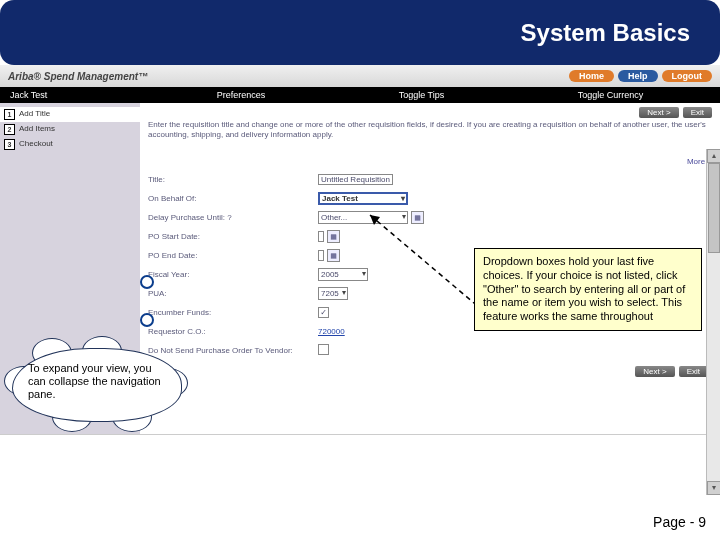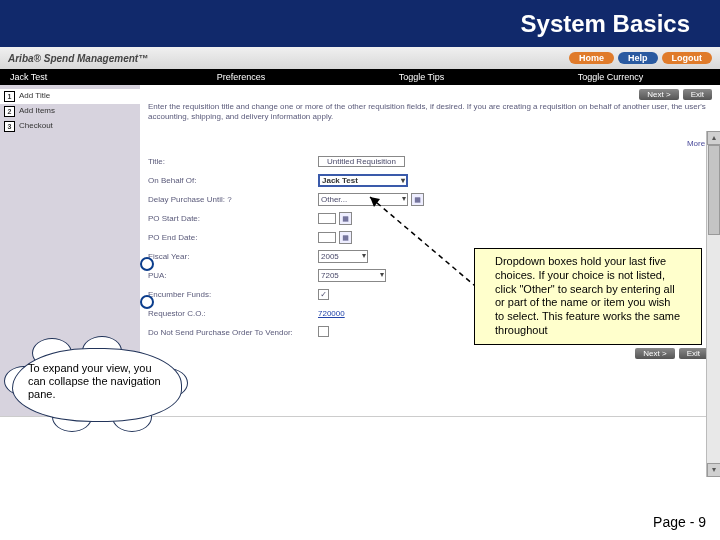--- a/index.html
+++ b/index.html
@@ -1,17 +1,17 @@
 <!DOCTYPE html>
 <html><head>
 <meta charset="utf-8">
 <style>
   * { box-sizing: border-box; margin: 0; padding: 0; }
   body { font-family: Arial, sans-serif; width: 720px; height: 540px; background: #fff; position: relative; overflow: hidden; }
-  .slide-header { background: #11296b; height: 47px; display: flex; align-items: center; justify-content: flex-end; padding-right: 30px; }
+  .slide-header { background: #11296b; height: 65px; display: flex; align-items: center; justify-content: flex-end; padding-right: 30px; border-radius: 14px; }
   .slide-title { color: #fff; font-size: 24px; font-weight: bold; }
   .app-area { position: relative; height: 370px; border-bottom: 1px solid #ccc; }
   .app-header { background: linear-gradient(#f0f0f0,#d8d8d8); height: 22px; display: flex; align-items: center; padding: 0 8px; gap: 4px; font-size: 10px; color: #444; }
   .brand { font-style: italic; font-weight: bold; }
   .spacer { flex: 1; }
   .pill { display:inline-block; padding: 1px 10px; border-radius: 8px; font-size: 9px; font-weight: bold; color: #fff; }
   .pill.orange { background: #e07b2a; border-radius: 6px; }
   .pill.blue { background: #2a5aa0; }
   .menubar { background: #000; height: 16px; display: flex; color: #fff; font-size: 9px; align-items: center; }
   .menubar > div { padding: 0 10px; }
@@ -23,31 +23,31 @@
   .stepnum { width: 11px; height: 11px; background: #fff; border: 1px solid #000; font-size: 7px; display:flex; align-items:center; justify-content:center; font-weight:bold;}
   .step.active { background: #fff; }
   .main { flex: 1; background: #fff; padding: 4px 8px 0 8px; position: relative; font-size: 8px; color: #4a4a6a; }
   .topbtns { display:flex; justify-content:flex-end; gap:4px; margin-bottom:2px;}
   .btn-sm { background: linear-gradient(#888,#555); color:#fff; font-size:8px; padding:1px 8px; border-radius:2px; }
   .instr { font-size: 8px; color: #5a5a7a; margin-bottom: 18px; line-height:1.2; }
   .more { text-align: right; font-size:8px; color:#4a4a9a; margin-bottom:4px;}
   .form-row { display:flex; align-items:center; height:19px; }
   .form-label { width: 170px; text-align:left; font-size:8px; color:#5a5a7a;}
   .form-field { }
-  .txtinput { border:1px solid #888; height:13px; font-size:8px; padding:0 8px; background:#fff;}
+  .txtinput { border:1px solid #888; height:13px; font-size:8px; padding:0 2px; background:#fff;}
   .txtinput.hl { border:2px solid #3a5aaa; font-weight:bold; color:#333;}
   .sel { border:1px solid #888; height:13px; font-size:8px; padding:0 12px 0 2px; background:#fff; position:relative; display:inline-flex; align-items:center;}
   .sel::after { content:"▾"; position:absolute; right:1px; top:0; font-size:8px; color:#444;}
   .cal { display:inline-block; width:13px; height:13px; border:1px solid #888; margin-left:3px; background:#eef; font-size:7px; text-align:center; line-height:11px; color:#447;}
   .chk { width:11px; height:11px; border:1px solid #888; display:inline-block; background:#fff; font-size:8px; text-align:center; line-height:9px;}
   .link { color:#2244aa; text-decoration:underline;text-align:center;}
   .botbtns { display:flex; justify-content:flex-end; gap:4px; margin-top:6px; padding-right:4px;}
   .markers { position:absolute; left:140px; top:210px; }
   .marker { width:14px; height:14px; border:2px solid #0b3d8c; border-radius:50%; margin-bottom:24px;}
-  .callout-yellow { position:absolute; right:18px; top:248px; width:228px; background:#ffffcc; border:1px solid #000; padding:6px 20px; font-size:11px; line-height:1.25; z-index:5;}
+  .callout-yellow { position:absolute; right:18px; top:248px; width:228px; background:#ffffcc; border:1px solid #000; padding:6px 8px; font-size:11px; line-height:1.25; z-index:5;}
   .arrow-svg { position:absolute; left:340px; top:140px; z-index:4; pointer-events:none;}
   .callout-cloud { position:absolute; left:12px; top:348px; width:170px; height:74px; z-index:6;}
   .cloud-shape { position:absolute; inset:0; background:#fff; border:1.5px solid #22345a; border-radius:50% 50% 48% 52% / 60% 55% 48% 50%; }
   .cloud-b { position:absolute; width:40px; height:30px; background:#fff; border:1.5px solid #22345a; border-radius:50%;}
   .cloud-b.b1{ left:-8px; top:18px;} .cloud-b.b2{ left:20px; top:-10px;} .cloud-b.b3{ left:70px; top:-12px;} .cloud-b.b4{ right:-6px; top:20px;} .cloud-b.b5{ left:40px; bottom:-10px;} .cloud-b.b6{ right:30px; bottom:-10px;}
   .cloud-text { position:absolute; left:16px; top:14px; width:138px; font-size:11px; line-height:1.2; color:#000;}
   .page-footer { position:absolute; right:14px; bottom:10px; font-size:14px; color:#000;}
   .scrollbar { position:absolute; right:0; top:84px; width:14px; height:346px; background:#e8e8e8; border-left:1px solid #bbb;}
   .scroll-thumb { position:absolute; top:14px; left:1px; width:12px; height:90px; background:#c4c4c4; border:1px solid #999;}
   .scroll-btn { position:absolute; left:0; width:14px; height:14px; background:#d0d0d0; border:1px solid #999; font-size:8px; text-align:center; line-height:12px; color:#555;}
@@ -118,21 +118,21 @@
       <div class="form-row">
           <div class="form-label">PO End Date:</div>
           <div class="form-field"><span class="txtinput" style="width:90px"></span><span class="cal">▦</span></div>
         </div>
       <div class="form-row">
           <div class="form-label">Fiscal Year:</div>
           <div class="form-field"><span class="sel" style="width:50px">2005</span></div>
         </div>
       <div class="form-row">
           <div class="form-label">PUA:</div>
-          <div class="form-field"><span class="sel" style="width:68px">7205</span></div>
+          <div class="form-field"><span class="sel" style="width:30px">7205</span></div>
         </div>
       <div class="form-row">
           <div class="form-label">Encumber Funds:</div>
           <div class="form-field"><span class="chk">✓</span></div>
         </div>
       <div class="form-row">
           <div class="form-label">Requestor C.O.:</div>
           <div class="form-field"><span class="link">720000</span></div>
         </div>
       <div class="form-row">

